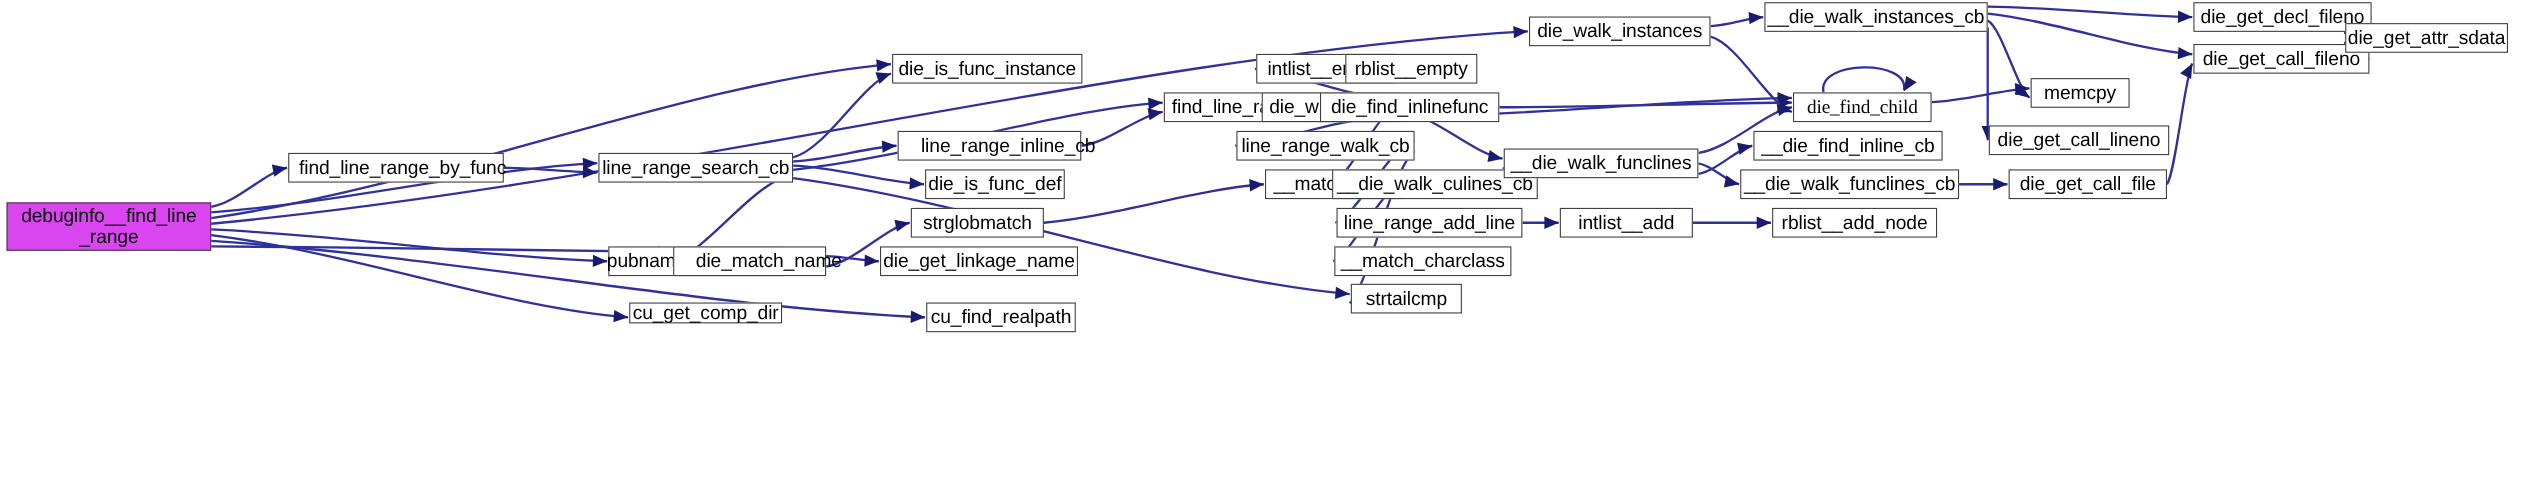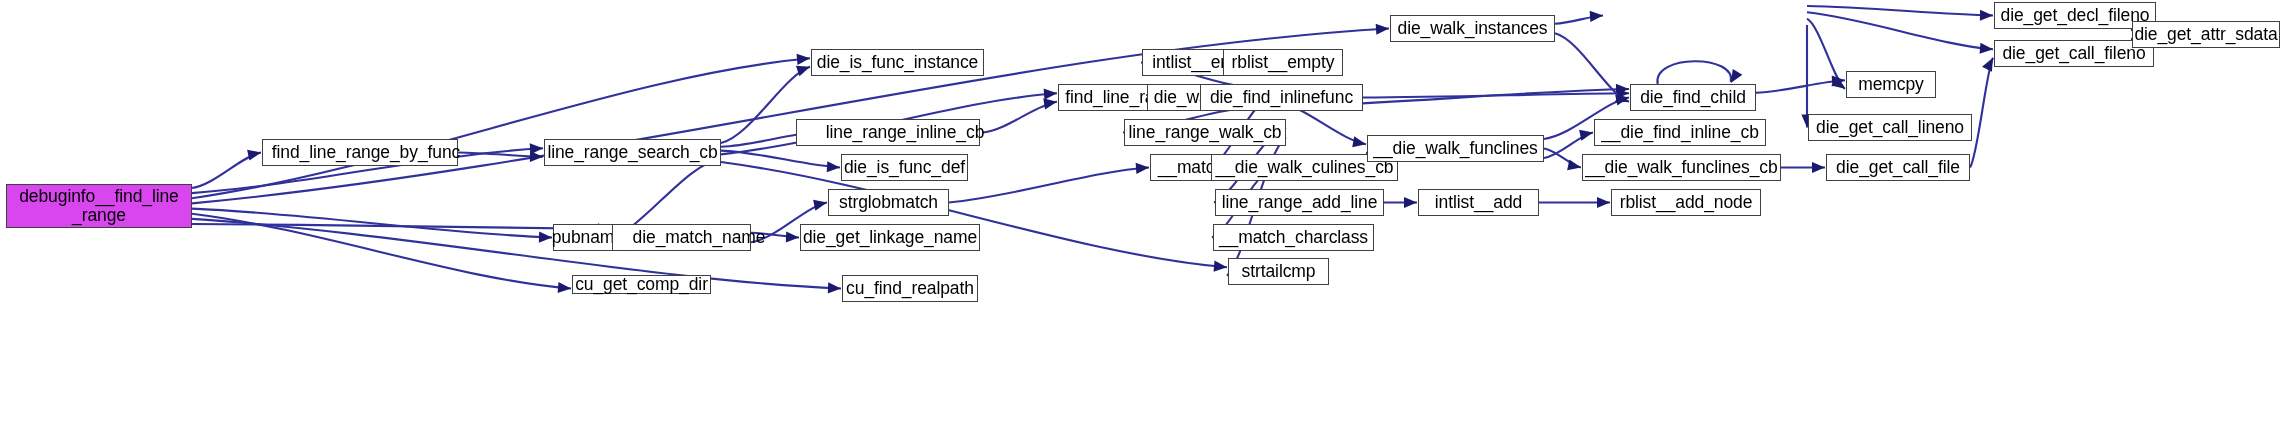--- a/index.html
+++ b/index.html
@@ -171,41 +171,42 @@
     </svg>
   <div id="node-layer">
       <div class="node root" style="left: 6px; top: 184px; width: 186px; height: 44px;">debuginfo__find_line
 _range</div>
       <div class="node" style="left: 262px; top: 139px; width: 196px; height: 27px; padding-left: 12px;">find_line_range_by_func</div>
       <div class="node" style="left: 544px; top: 139px; width: 177px; height: 27px;">line_range_search_cb</div>
       <div class="node" style="left: 553px; top: 224px; width: 159px; height: 27px;">pubname_search_cb</div>
       <div class="node" style="left: 572px; top: 275px; width: 139px; height: 19px;">cu_get_comp_dir</div>
       <div class="node" style="left: 842px; top: 275px; width: 136px; height: 27px;">cu_find_realpath</div>
       <div class="node" style="left: 811px; top: 49px; width: 173px; height: 27px;">die_is_func_instance</div>
-      <div class="node" style="left: 796px; top: 119px; width: 184px; height: 27px; padding-left: 34px;">line_range_inline_cb</div>
+      <div class="node" style="left: 816px; top: 119px; width: 167px; height: 27px; padding-left: 34px;">line_range_inline_cb</div>
       <div class="node" style="left: 841px; top: 154px; width: 127px; height: 27px;">die_is_func_def</div>
       <div class="node" style="left: 612px; top: 224px; width: 139px; height: 27px; padding-left: 35px;">die_match_name</div>
       <div class="node" style="left: 800px; top: 224px; width: 180px; height: 27px;">die_get_linkage_name</div>
       <div class="node" style="left: 828px; top: 189px; width: 121px; height: 27px;">strglobmatch</div>
       <div class="node" style="left: 1058px; top: 84px; width: 197px; height: 27px;">find_line_range_by_line</div>
       <div class="node" style="left: 1142px; top: 49px; width: 126px; height: 27px;">intlist__empty</div>
       <div class="node" style="left: 1147px; top: 84px; width: 126px; height: 27px;">die_walk_lines</div>
       <div class="node" style="left: 1124px; top: 119px; width: 162px; height: 27px;">line_range_walk_cb</div>
       <div class="node" style="left: 1150px; top: 154px; width: 124px; height: 27px;">__match_glob</div>
       <div class="node" style="left: 1223px; top: 49px; width: 120px; height: 27px;">rblist__empty</div>
       <div class="node" style="left: 1200px; top: 84px; width: 163px; height: 27px;">die_find_inlinefunc</div>
       <div class="node" style="left: 1211px; top: 154px; width: 187px; height: 27px;">__die_walk_culines_cb</div>
       <div class="node" style="left: 1215px; top: 189px; width: 169px; height: 27px;">line_range_add_line</div>
       <div class="node" style="left: 1213px; top: 224px; width: 161px; height: 27px;">__match_charclass</div>
       <div class="node" style="left: 1228px; top: 258px; width: 101px; height: 27px;">strtailcmp</div>
       <div class="node" style="left: 1418px; top: 189px; width: 121px; height: 27px;">intlist__add</div>
       <div class="node" style="left: 1611px; top: 189px; width: 150px; height: 27px;">rblist__add_node</div>
       <div class="node" style="left: 1390px; top: 15px; width: 165px; height: 27px;">die_walk_instances</div>
       <div class="node" style="left: 1367px; top: 135px; width: 177px; height: 27px;">__die_walk_funclines</div>
-      <div class="node" style="left: 1630px; top: 84px; width: 126px; height: 27px;">die_find_child</div>
+      <div class="node" style="left: 1604px; top: 2px; width: 203px; height: 27px;">__die_walk_instances_cb</div>
+      <div class="node" style="left: 1630px; top: 84px; width: 126px; height: 27px; font-family: Liberation Serif, serif;">die_find_child</div>
       <div class="node" style="left: 1594px; top: 119px; width: 172px; height: 27px;">__die_find_inline_cb</div>
       <div class="node" style="left: 1582px; top: 154px; width: 199px; height: 27px;">__die_walk_funclines_cb</div>
       <div class="node" style="left: 1846px; top: 71px; width: 90px; height: 27px;">memcpy</div>
       <div class="node" style="left: 1808px; top: 114px; width: 164px; height: 27px;">die_get_call_lineno</div>
       <div class="node" style="left: 1826px; top: 154px; width: 144px; height: 27px;">die_get_call_file</div>
       <div class="node" style="left: 1994px; top: 2px; width: 162px; height: 27px;">die_get_decl_fileno</div>
       <div class="node" style="left: 1994px; top: 40px; width: 160px; height: 27px;">die_get_call_fileno</div>
       <div class="node" style="left: 2132px; top: 21px; width: 148px; height: 27px;">die_get_attr_sdata</div>
     </div>
 </div>

